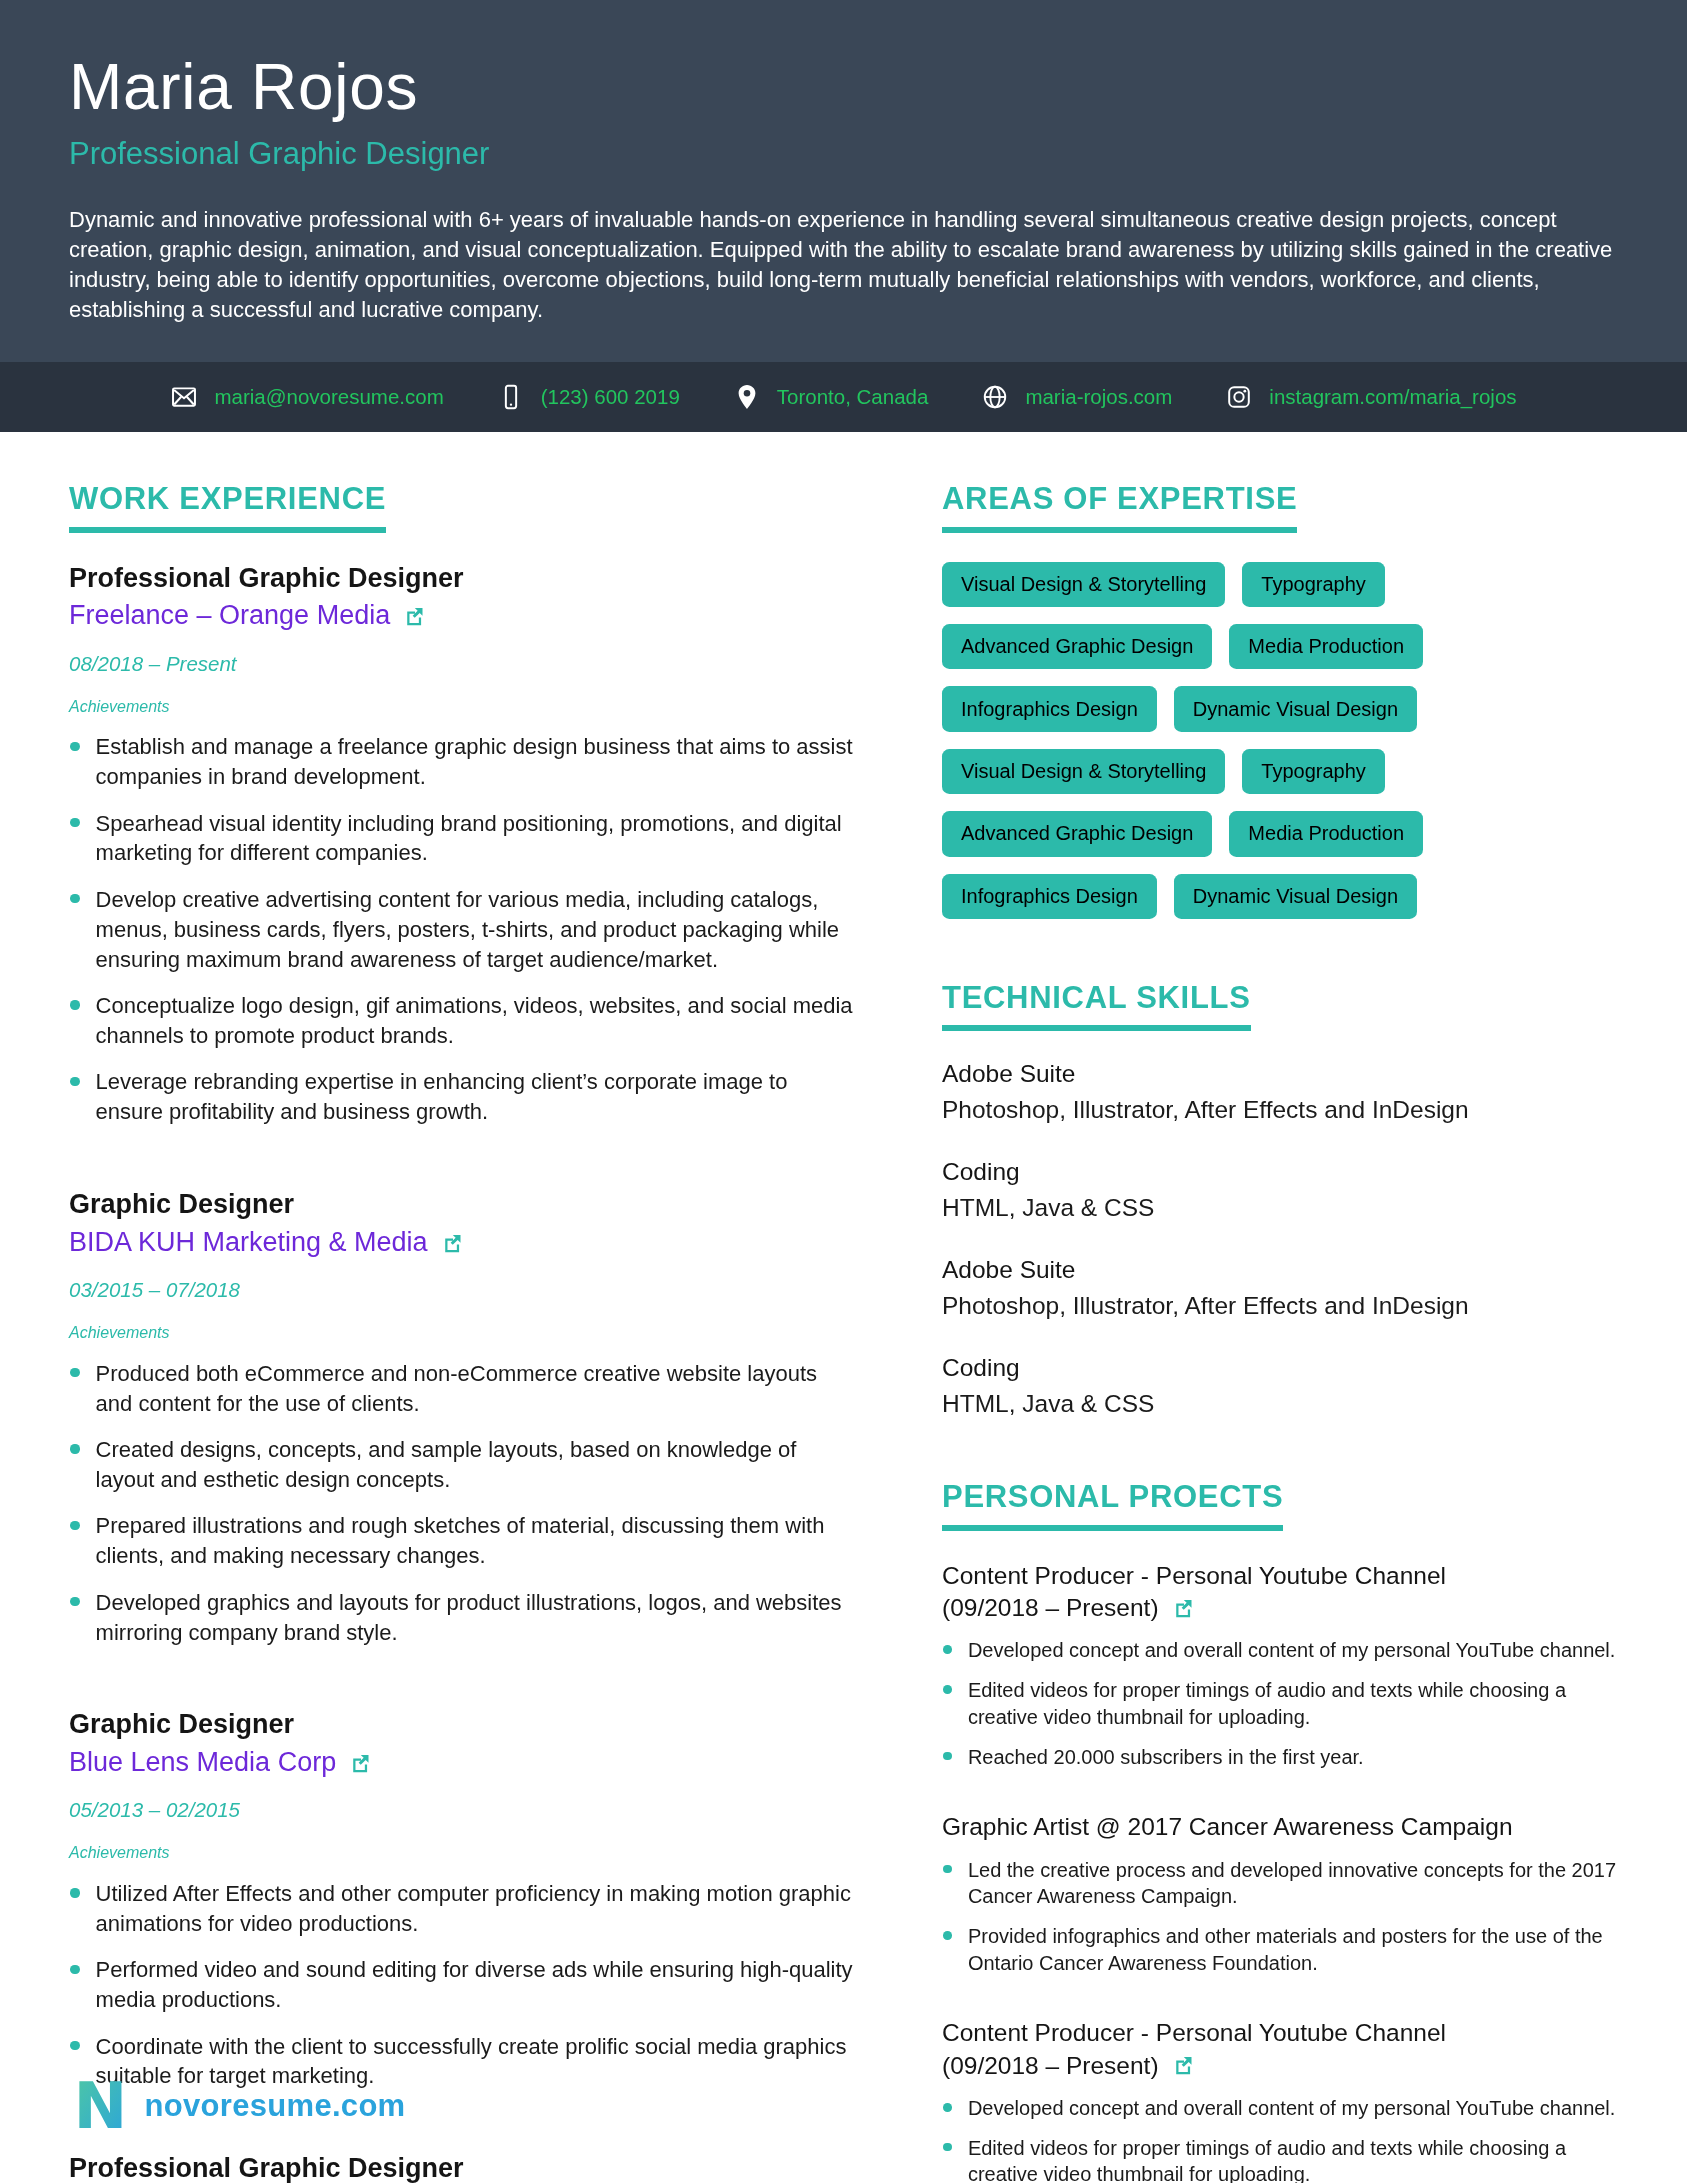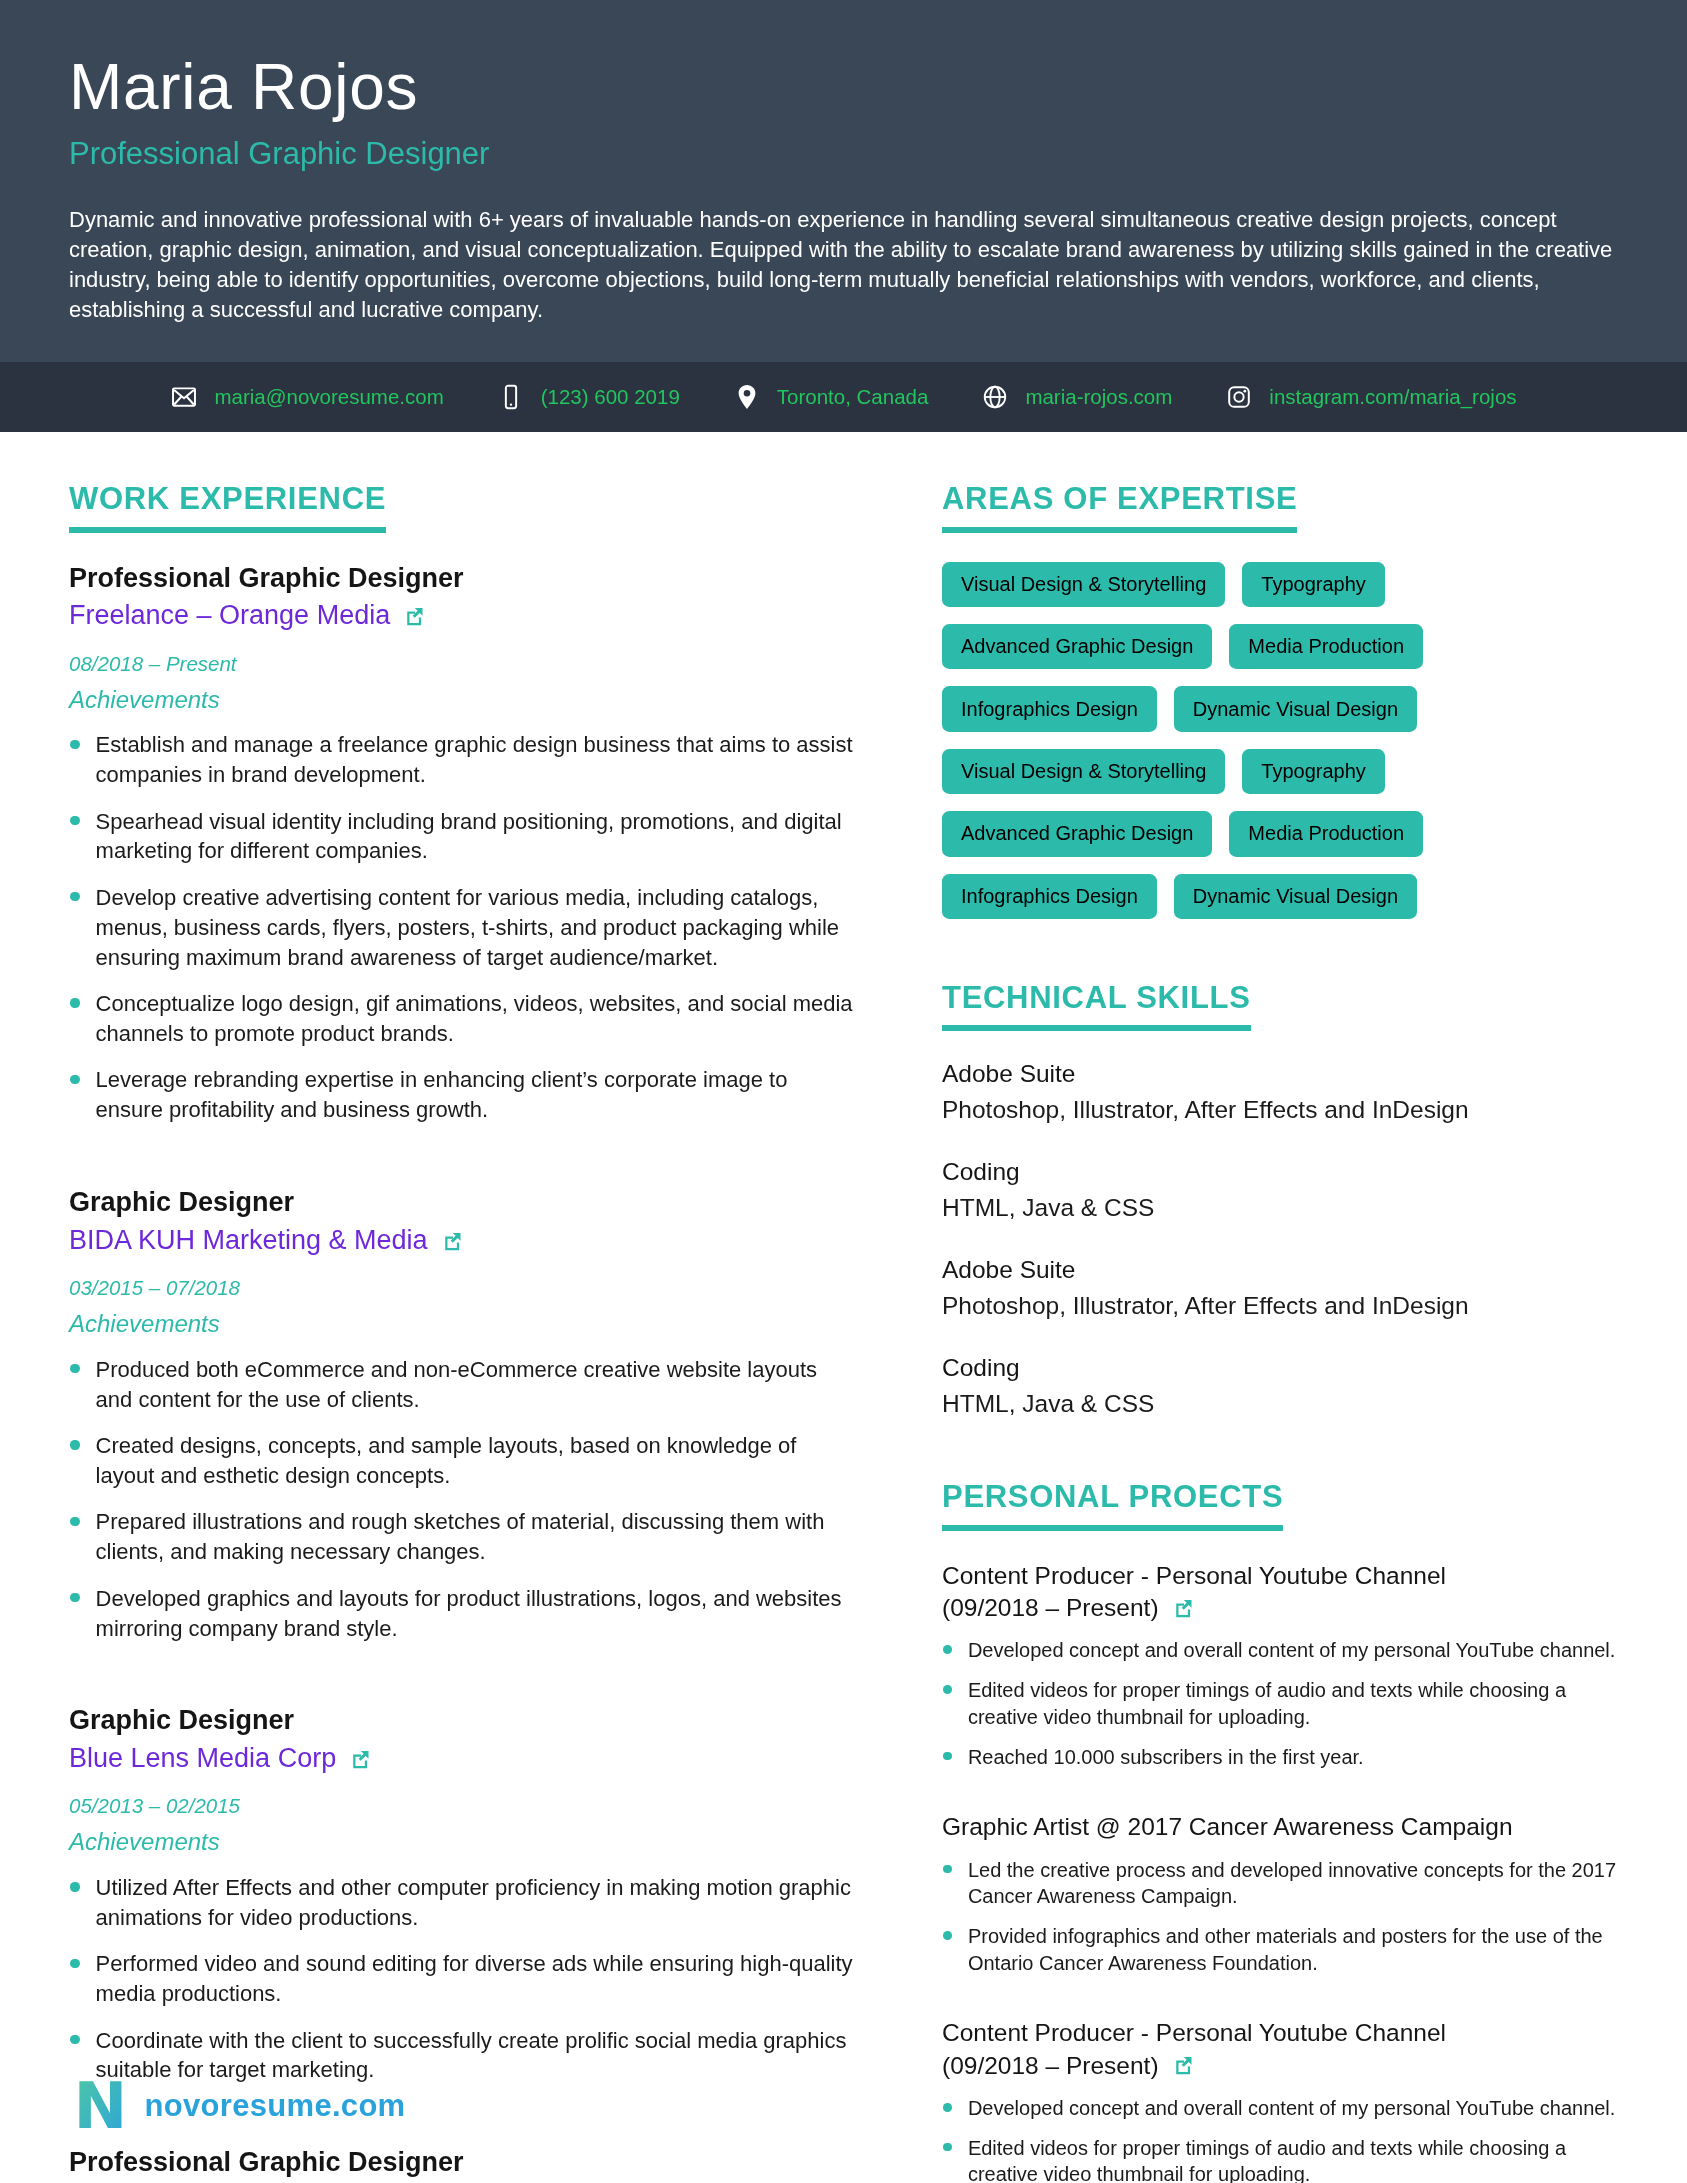--- a/index.html
+++ b/index.html
@@ -27,21 +27,21 @@
     padding-bottom:9.3px;border-bottom:6px solid #2cbaaa;margin:0 0 29px 0;
   }
   .section{margin-bottom:61px;}
   
   .job{margin-bottom:61px;}
   .job-title{font-size:27px;font-weight:700;color:#151515;line-height:1.25;}
   .job-company{font-size:27px;font-weight:400;color:#6d28d9;line-height:1.25;margin-top:4px;display:flex;align-items:center;gap:13.2px;}
   .link-icon{width:22.5px;height:22.5px;flex:none;display:inline-block;}
   .link-icon svg{width:100%;height:100%;display:block;}
   .job-date{color:#2cbaaa;font-size:20.5px;font-style:italic;margin-top:18.5px;}
-  .ach-label{color:#2cbaaa;font-size:24px;font-style:italic;margin-top:10px;}
+  .ach-label{color:#2cbaaa;font-size:16px;font-style:italic;margin-top:22px;}
   ul.blist{list-style:none;margin:6.6px 0 0 0;padding:0;}
   ul.blist li{display:flex;margin-top:16.5px;font-size:22px;line-height:1.36;color:#1b1b1b;}
   ul.blist .dot{width:9.3px;height:9.3px;border-radius:50%;background:#2cbaaa;flex:none;margin:9.3px 16px 0 1.3px;}
   
   .tags{display:flex;flex-wrap:wrap;gap:17px;}
   .tag{background:#2cbaaa;color:#000000;font-size:20px;padding:11.2px 19px;border-radius:7.3px;white-space:nowrap;}
   
   .skill-group{margin-bottom:34px;}
   .skill-name{font-size:24.5px;font-weight:400;color:#151515;}
   .skill-detail{font-size:24.5px;font-weight:400;color:#1b1b1b;margin-top:8px;}
@@ -307,21 +307,21 @@
               <li>
                     <span class="dot"></span>
                     <span>Developed concept and overall content of my personal YouTube channel.</span>
                   </li>
                 <li>
                     <span class="dot"></span>
                     <span>Edited videos for proper timings of audio and texts while choosing a creative video thumbnail for uploading.</span>
                   </li>
                 <li>
                     <span class="dot"></span>
-                    <span>Reached 10.000 subscribers in the first year.</span>
+                    <span>Reached 20.000 subscribers in the first year.</span>
                   </li>
               </ul>
             </div>
             <div class="proj">
               <div class="proj-title">Graphic Artist @ 2017 Cancer Awareness Campaign</div>
 
               <ul class="blist small">
 
               <li>
                     <span class="dot"></span>

